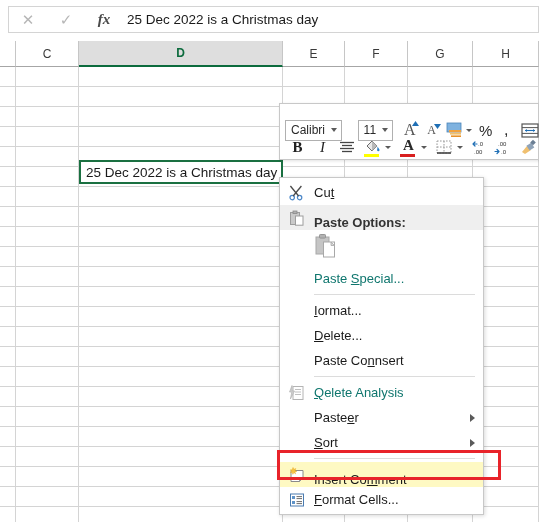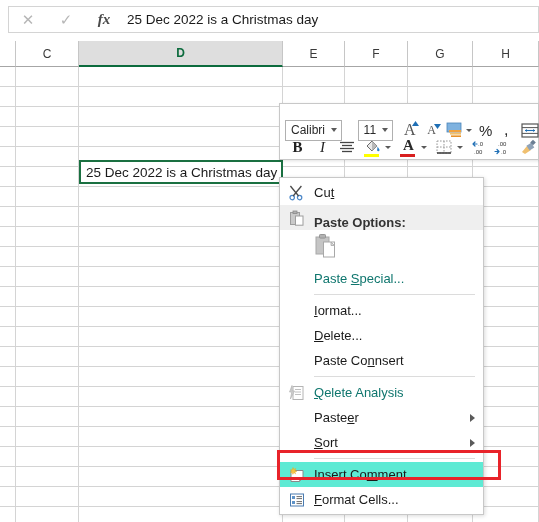--- a/index.html
+++ b/index.html
@@ -202,21 +202,22 @@
     white-space: nowrap;
   }
   .ctx-item.disabled { color: #0f766e; text-align: center; }
   .ctx-item.headerrow {
     background: #efefef;
     font-weight: bold;
     color: #333333;
     align-items: flex-end;
   }
   .ctx-item.highlight {
-    background: #5eead4;
+    background: #fef9c3;
+    align-items: flex-end;
   }
   .ctx-icon {
     position: absolute; left: 7px; top: 50%;
     transform: translateY(-50%);
     width: 20px; height: 18px;
     display: flex; align-items: center; justify-content: center;
   }
   .ctx-sep {
     height: 1px;
     background: #dcdcdc;

